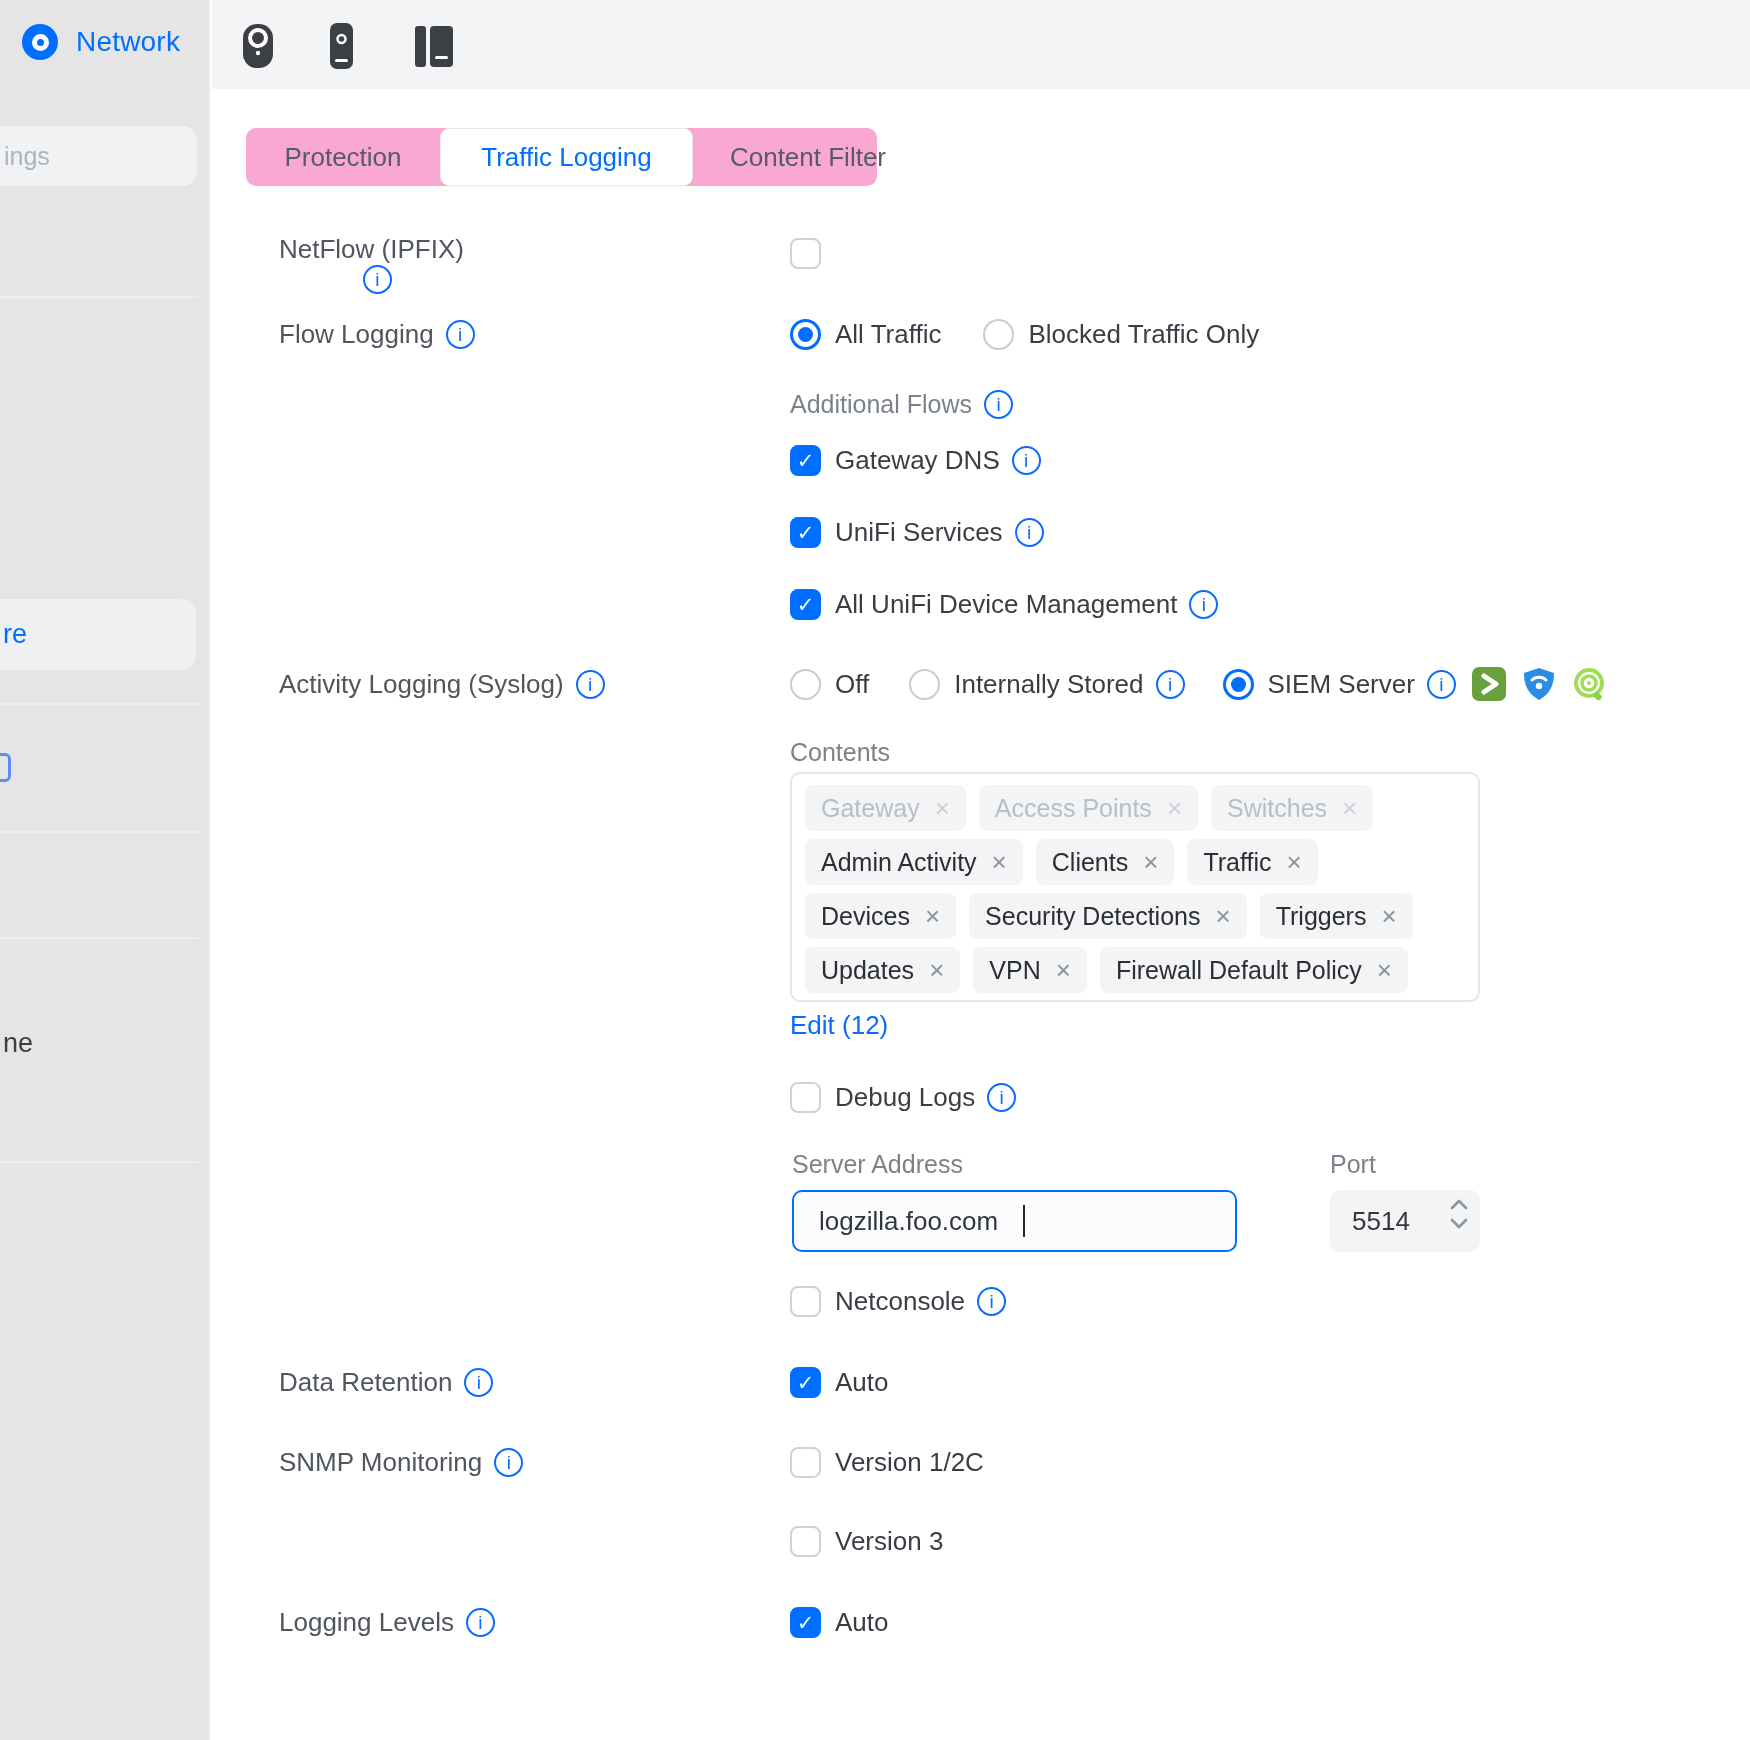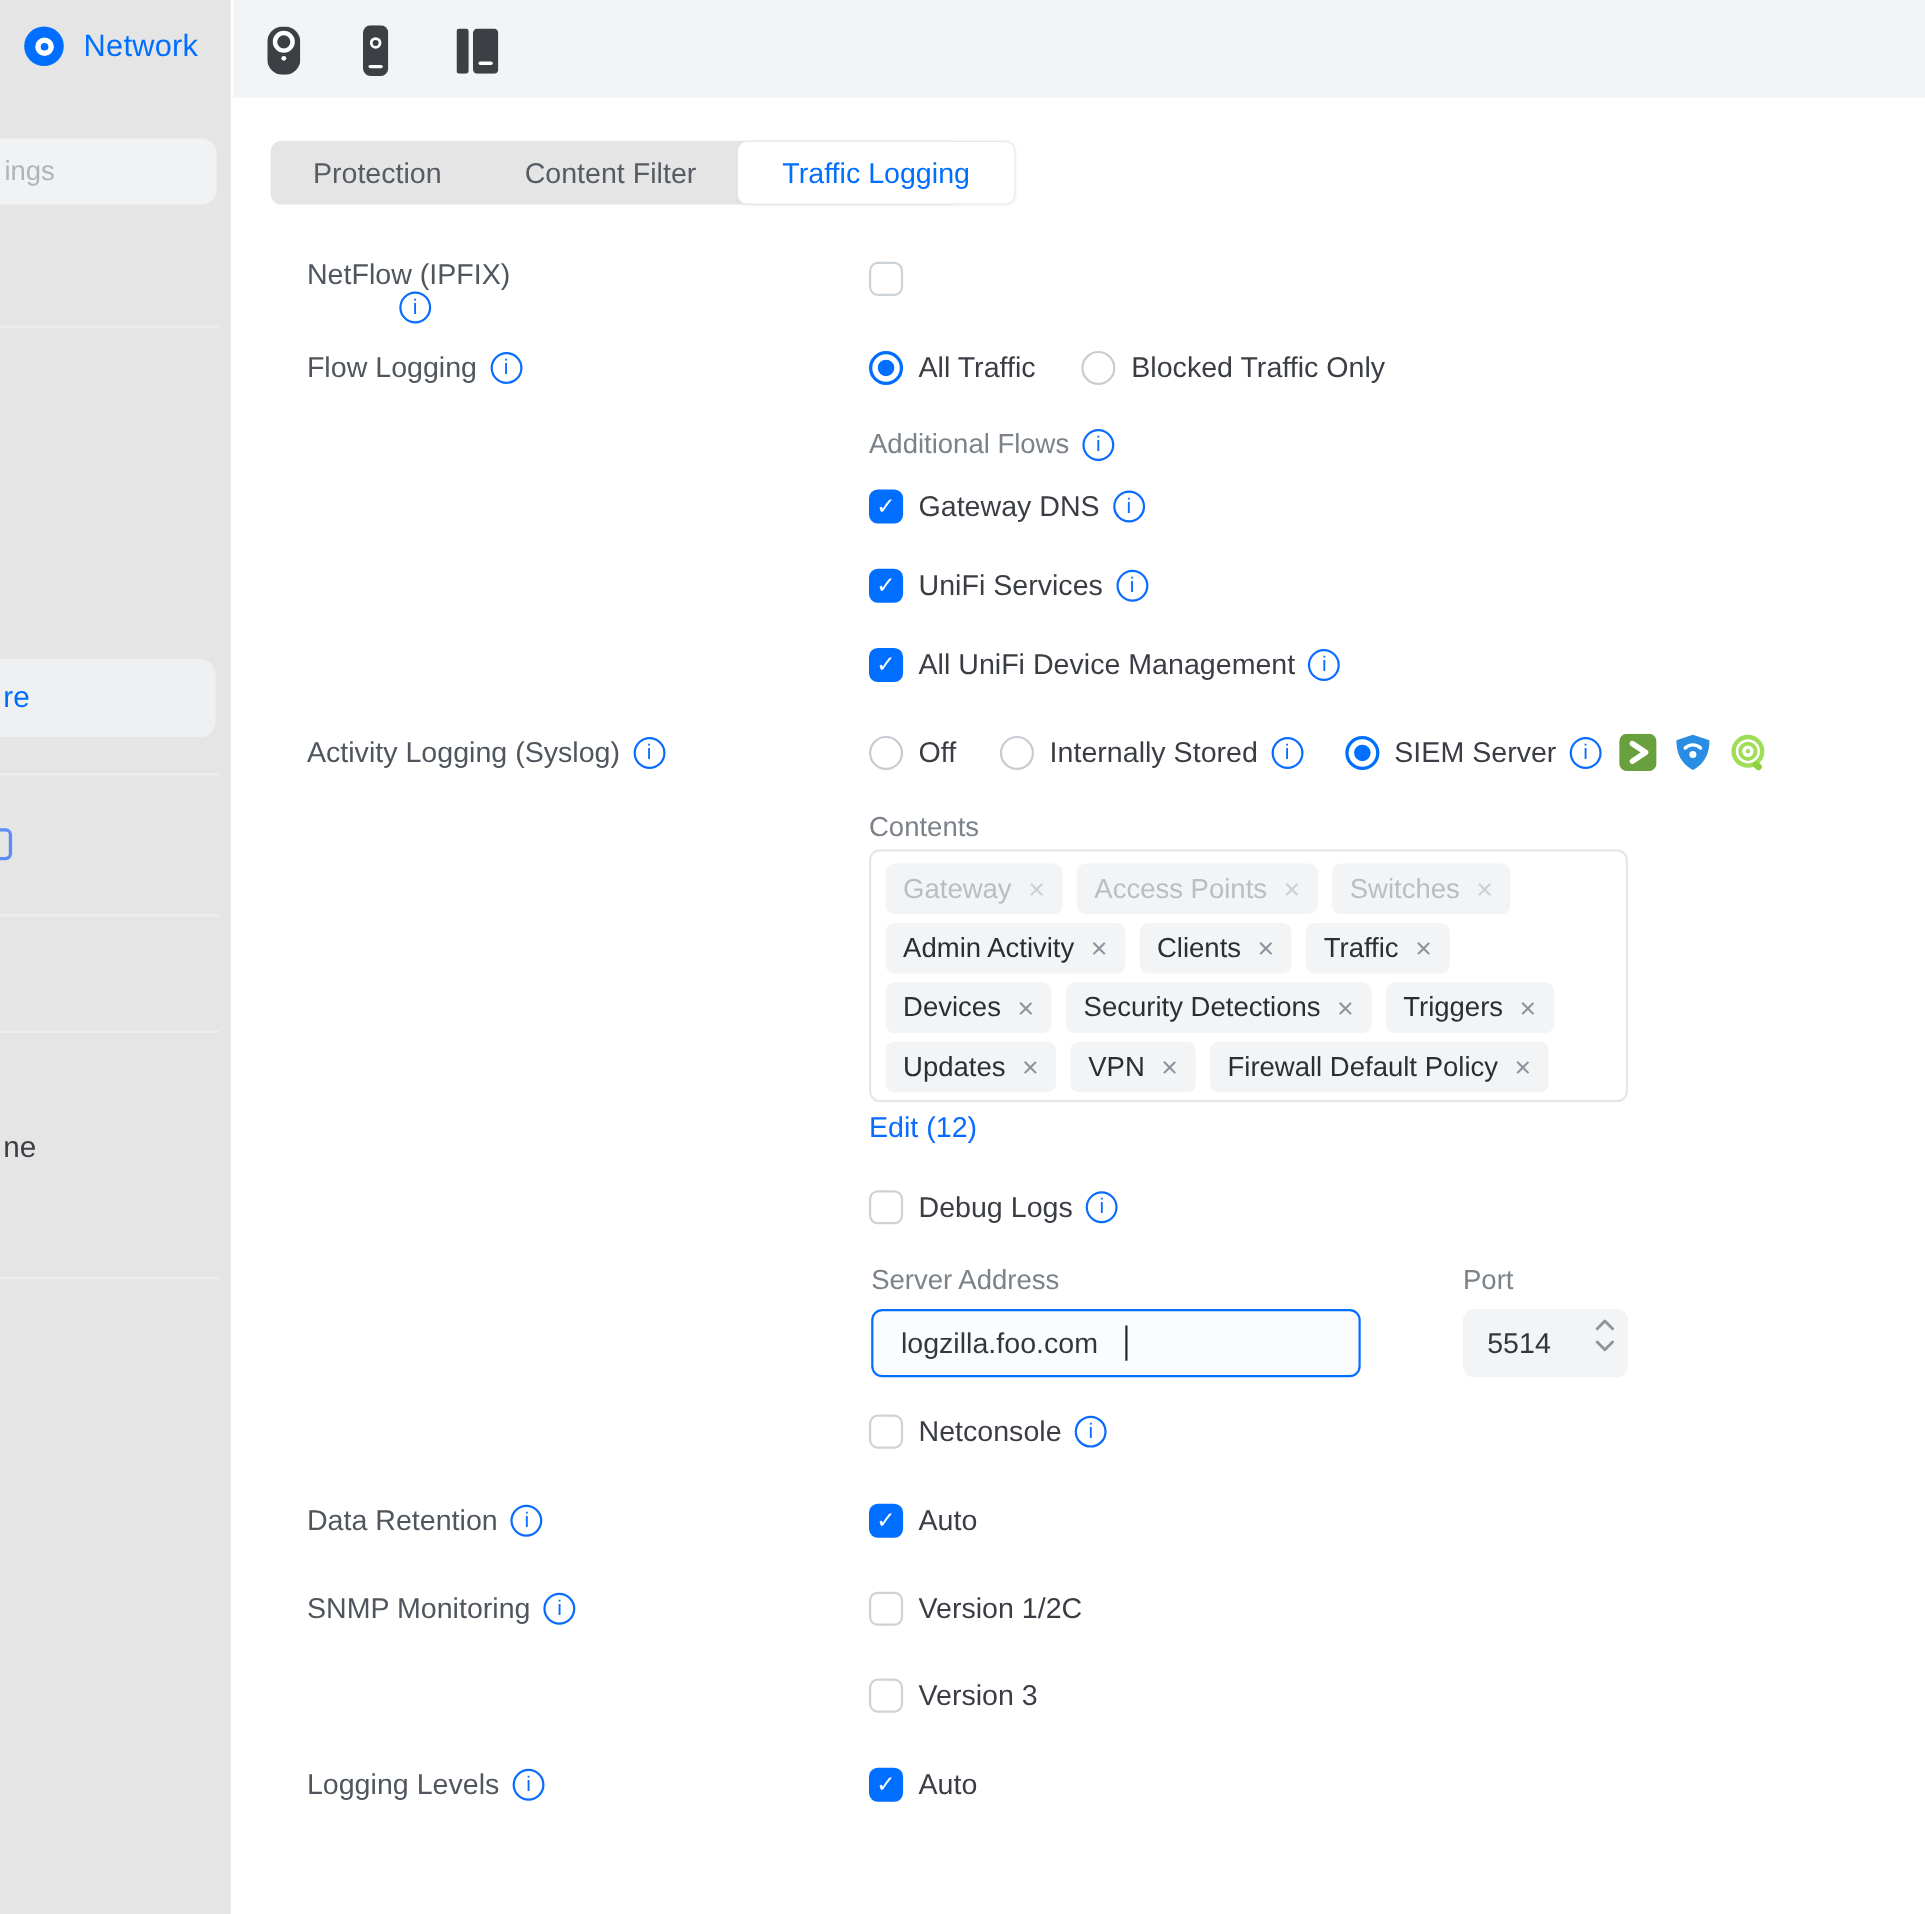--- a/index.html
+++ b/index.html
@@ -20,21 +20,21 @@
   .side-active span { margin-left:25px; color:#006fff; font-size:27px; }
   .side-icon-frag { position:absolute; left:-8px; top:753px; width:19px; height:29px; border:3px solid #5b8df5; border-radius:6px; }
   .side-item-frag { position:absolute; left:3px; top:1028px; color:#3c4046; font-size:27px; }
 
   
   .topbar { position:absolute; left:212px; top:0; width:1538px; height:89px; background:#f3f4f6; display:flex; align-items:center; }
   .topbar svg { display:block; }
   .dev { position:absolute; top:24px; }
 
   
-  .tabs { position:absolute; left:246px; top:128px; width:631px; height:58px; background:#e5e5e5; border-radius:10px; display:flex; align-items:center; }
+  .tabs { position:absolute; left:246px; top:128px; width:631px; height:58px; background:#f9a8d4; border-radius:10px; display:flex; align-items:center; }
   .tab { flex:none; height:58px; display:flex; align-items:center; justify-content:center; color:#565c63; font-size:26px; cursor:default; }
   .tab-protection { width:194px; }
   .tab-content-filter { width:230px; }
   .tab-active { width:253px; background:#fff; border:1px solid #e7e9eb; border-radius:9px; color:#006fff; font-weight:500; box-shadow:0 1px 3px rgba(0,0,0,.05); }
 
   
   .row { position:absolute; display:flex; align-items:center; height:38px; }
   .flabel { color:#50565d; font-size:26px; }
   .olabel { color:#3a3e44; font-size:26px; }
   .slabel { color:#7b8289; font-size:25px; } .gap14 { margin-left:14px; }
@@ -116,22 +116,22 @@
     <div class="side-divider" style="top:703px;"></div>
     <div class="side-icon-frag"></div>
     <div class="side-divider" style="top:831px;"></div>
     <div class="side-divider" style="top:937px;"></div>
     <div class="side-item-frag">ne</div>
     <div class="side-divider" style="top:1161px;"></div>
   </div>
 
   <div class="tabs">
     <div class="tab tab-protection">Protection</div>
+    <div class="tab tab-active">Traffic Logging</div>
     <div class="tab tab-content-filter">Content Filter</div>
-    <div class="tab tab-active">Traffic Logging</div>
   </div>
 
   <div class="row" style="left:279px; top:234px;flex-direction:column;">
     <span class="flabel">NetFlow (IPFIX)</span>
     <span class="info">i</span>
   </div>
   <div class="row" style="left:790px; top:234px;">
     <span class="cb"></span>
   </div>
 

